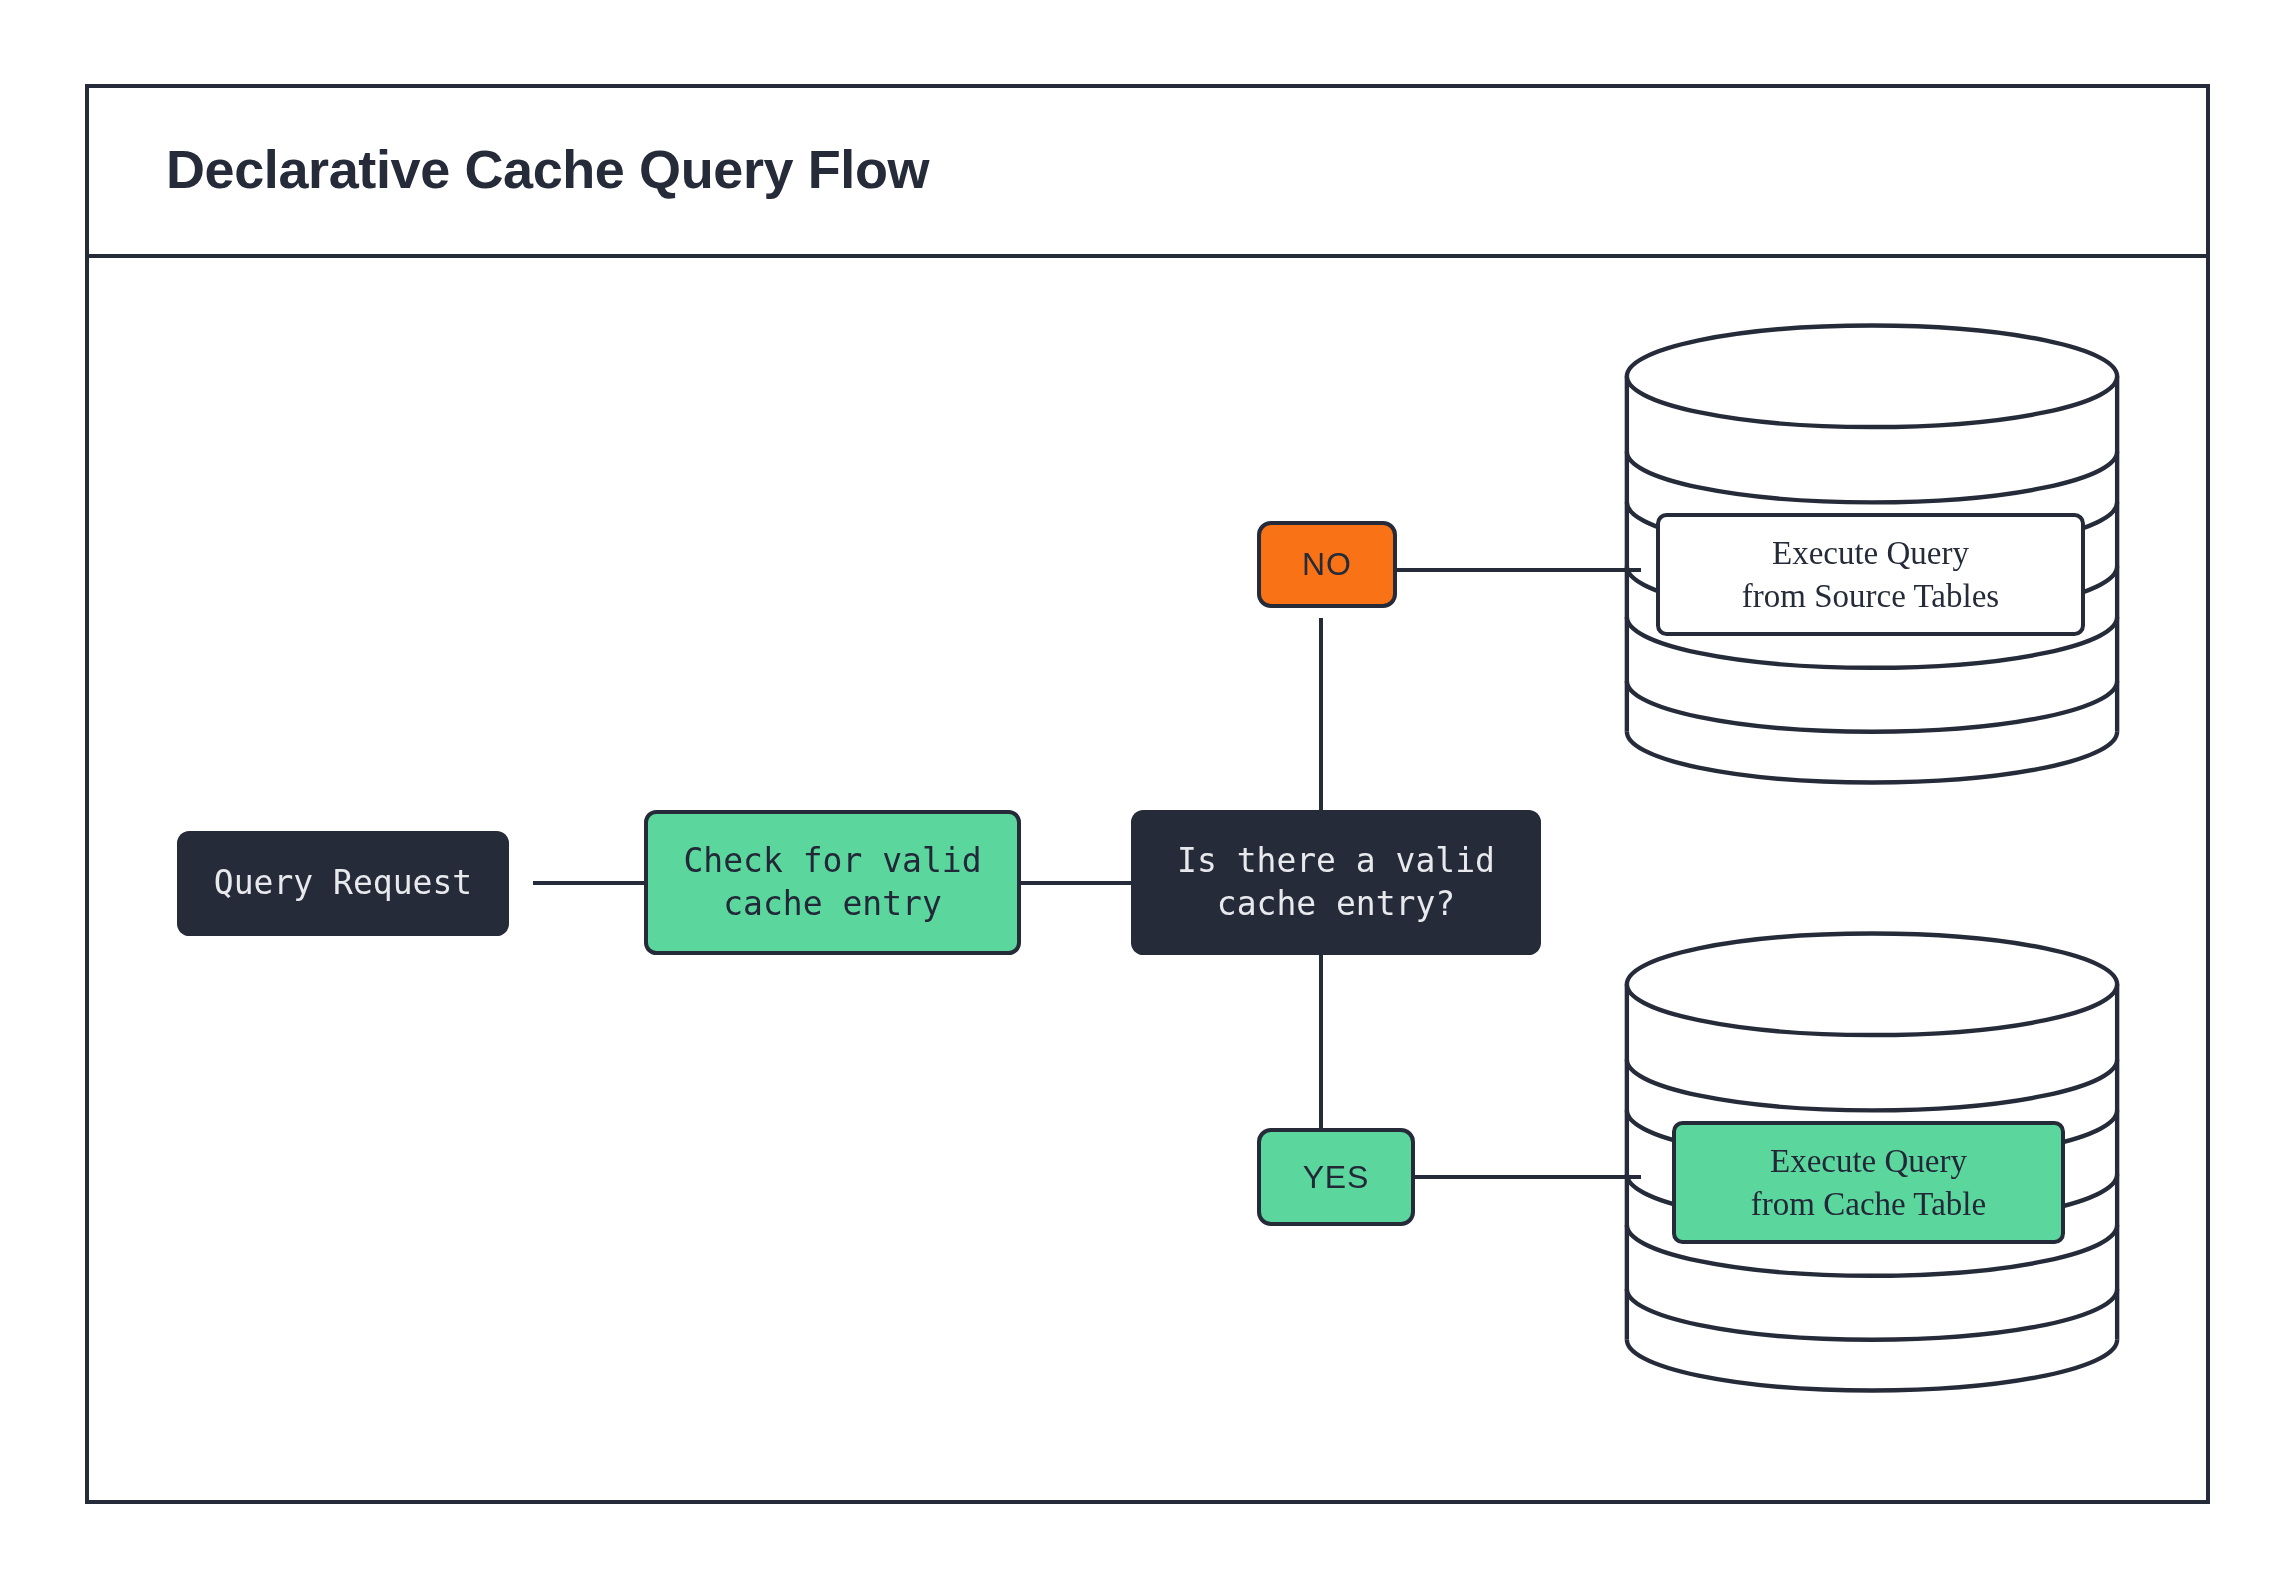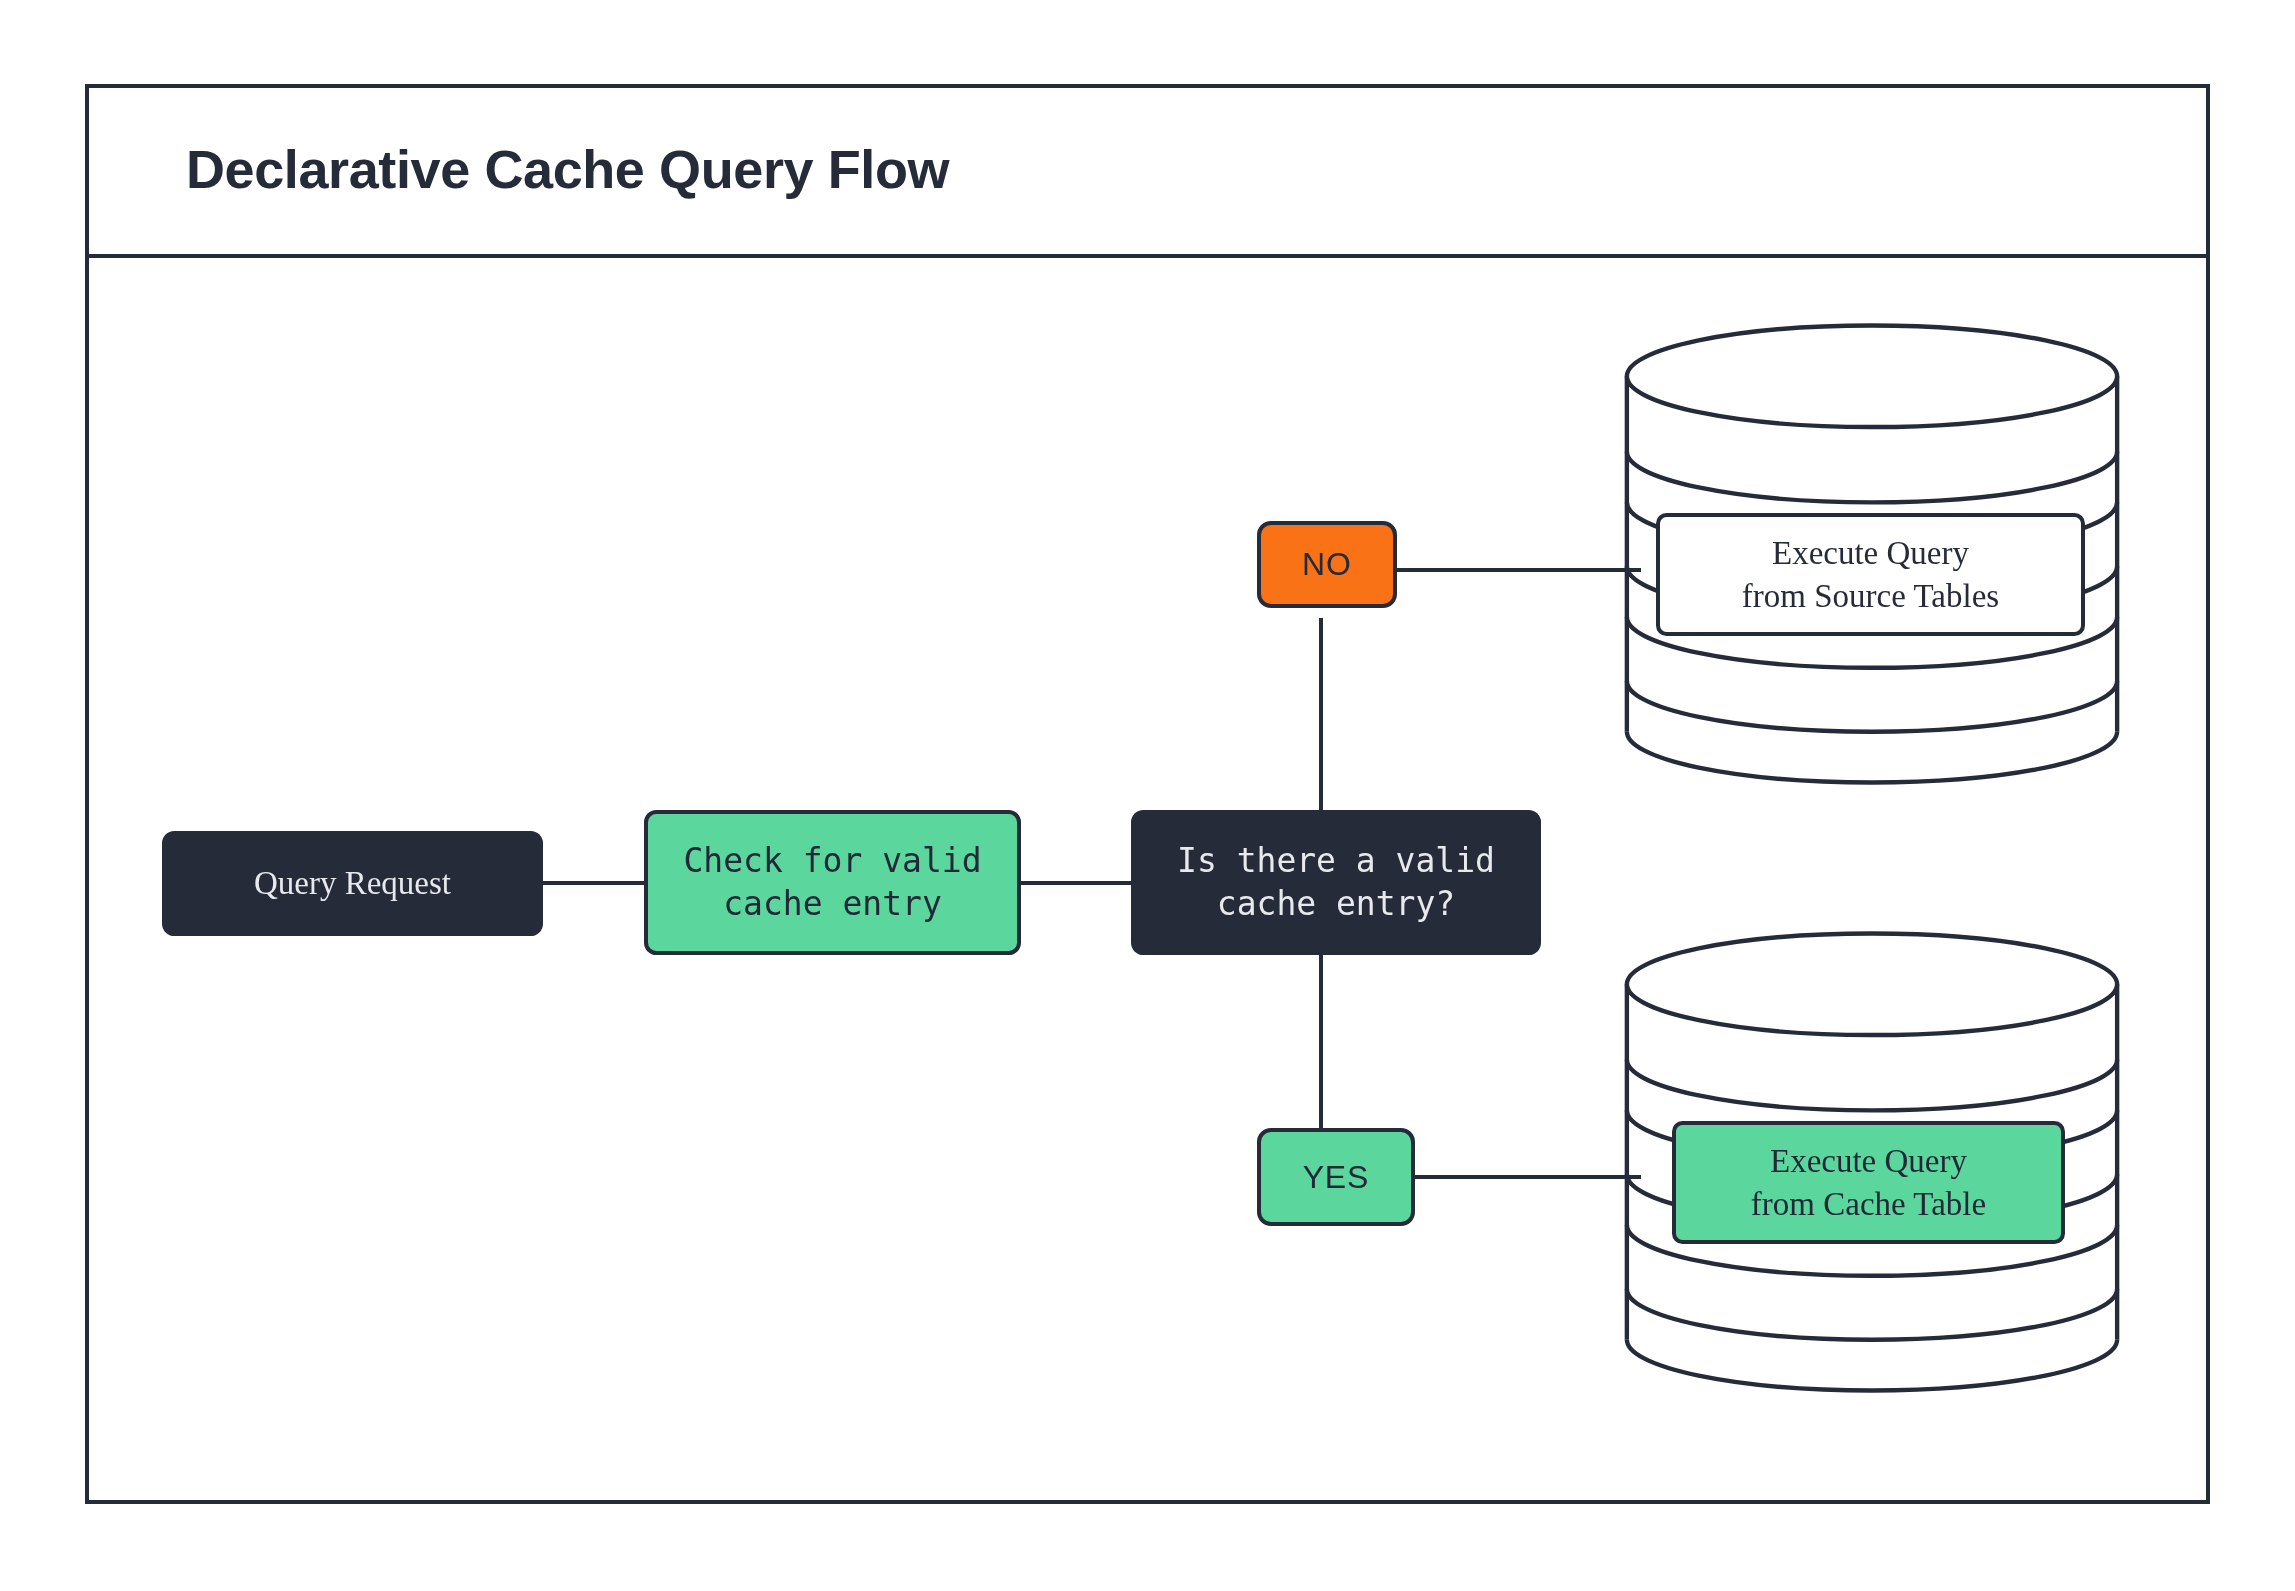--- a/index.html
+++ b/index.html
@@ -34,21 +34,20 @@
   .frame-title-bar {
     position: absolute;
     left: 85px;
     top: 84px;
     width: 2125px;
     height: 174px;
     border-bottom: 4.4px solid #262B3A;
     box-sizing: border-box;
     display: flex;
     align-items: center;
-    padding-left: 20px;
   }
   .diagram-title {
     margin-left: 81px;
     font-size: 54px;
     font-weight: bold;
     color: #262B3A;
     letter-spacing: -0.4px;
     white-space: nowrap;
   }
 
@@ -70,23 +69,22 @@
     border-radius: 12.3px;
   }
   .node-green {
     background: #5BD79D;
     color: #222838;
     border: 4.4px solid #262B3A;
     border-radius: 12.3px;
   }
 
   #node-query-request {
-    left: 162px; top: 831px; width: 381px; height: 105px;
-    font-size: 33px;
-    font-family: Liberation Serif, serif;
+    left: 177px; top: 831px; width: 332px; height: 105px;
+    font-size: 33px;
   }
   #node-check-cache {
     left: 644px; top: 810px; width: 377px; height: 145px;
     font-size: 33px;
   }
   #node-decision {
     left: 1131px; top: 810px; width: 410px; height: 145px;
     font-size: 33px;
   }
 

